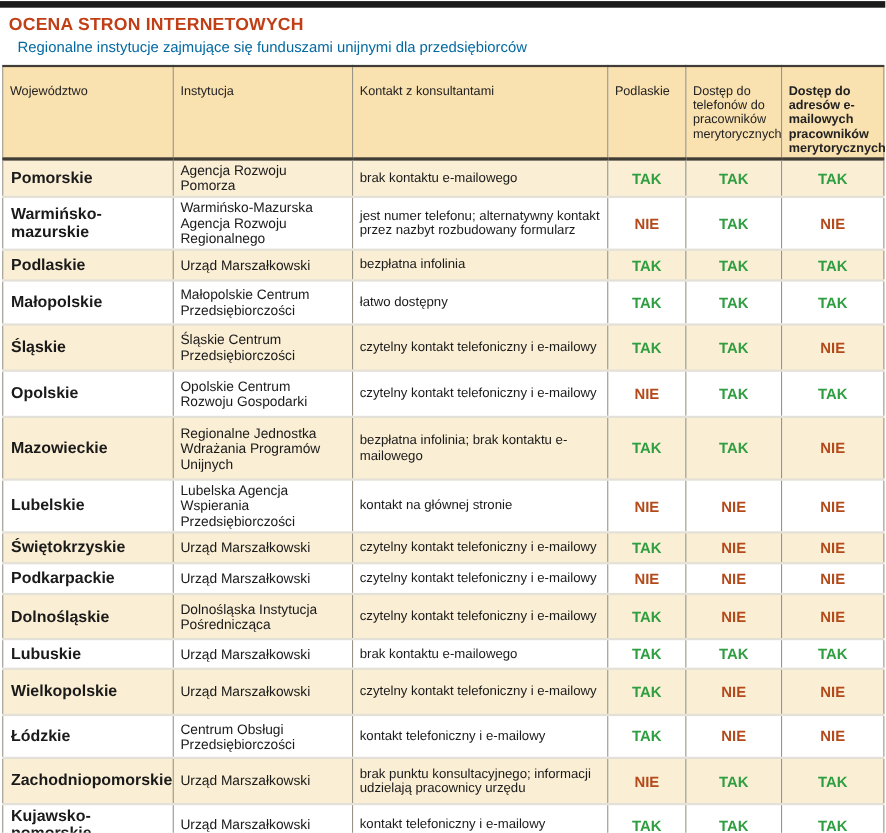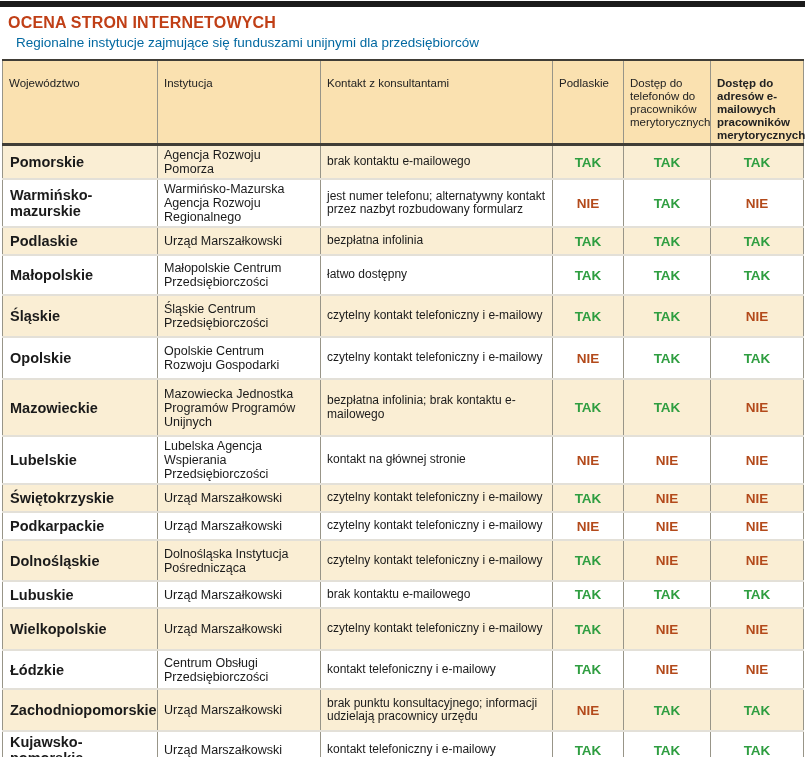--- a/index.html
+++ b/index.html
@@ -123,21 +123,21 @@
     <tr style="height:42px">
       <td class="c-woj">Opolskie</td>
       <td class="c-inst">Opolskie Centrum Rozwoju Gospodarki</td>
       <td class="c-contact">czytelny kontakt telefoniczny i e-mailowy</td>
       <td class="status nie">NIE</td>
       <td class="status tak">TAK</td>
       <td class="status tak">TAK</td>
     </tr>
     <tr class="alt" style="height:57px">
       <td class="c-woj">Mazowieckie</td>
-      <td class="c-inst">Mazowiecka Jednostka Programów Programów Unijnych</td>
+      <td class="c-inst">Regionalne Jednostka Wdrażania Programów Unijnych</td>
       <td class="c-contact">bezpłatna infolinia; brak kontaktu e-mailowego</td>
       <td class="status tak">TAK</td>
       <td class="status tak">TAK</td>
       <td class="status nie">NIE</td>
     </tr>
     <tr style="height:40px">
       <td class="c-woj">Lubelskie</td>
       <td class="c-inst">Lubelska Agencja Wspierania Przedsiębiorczości</td>
       <td class="c-contact">kontakt na głównej stronie</td>
       <td class="status nie">NIE</td>

